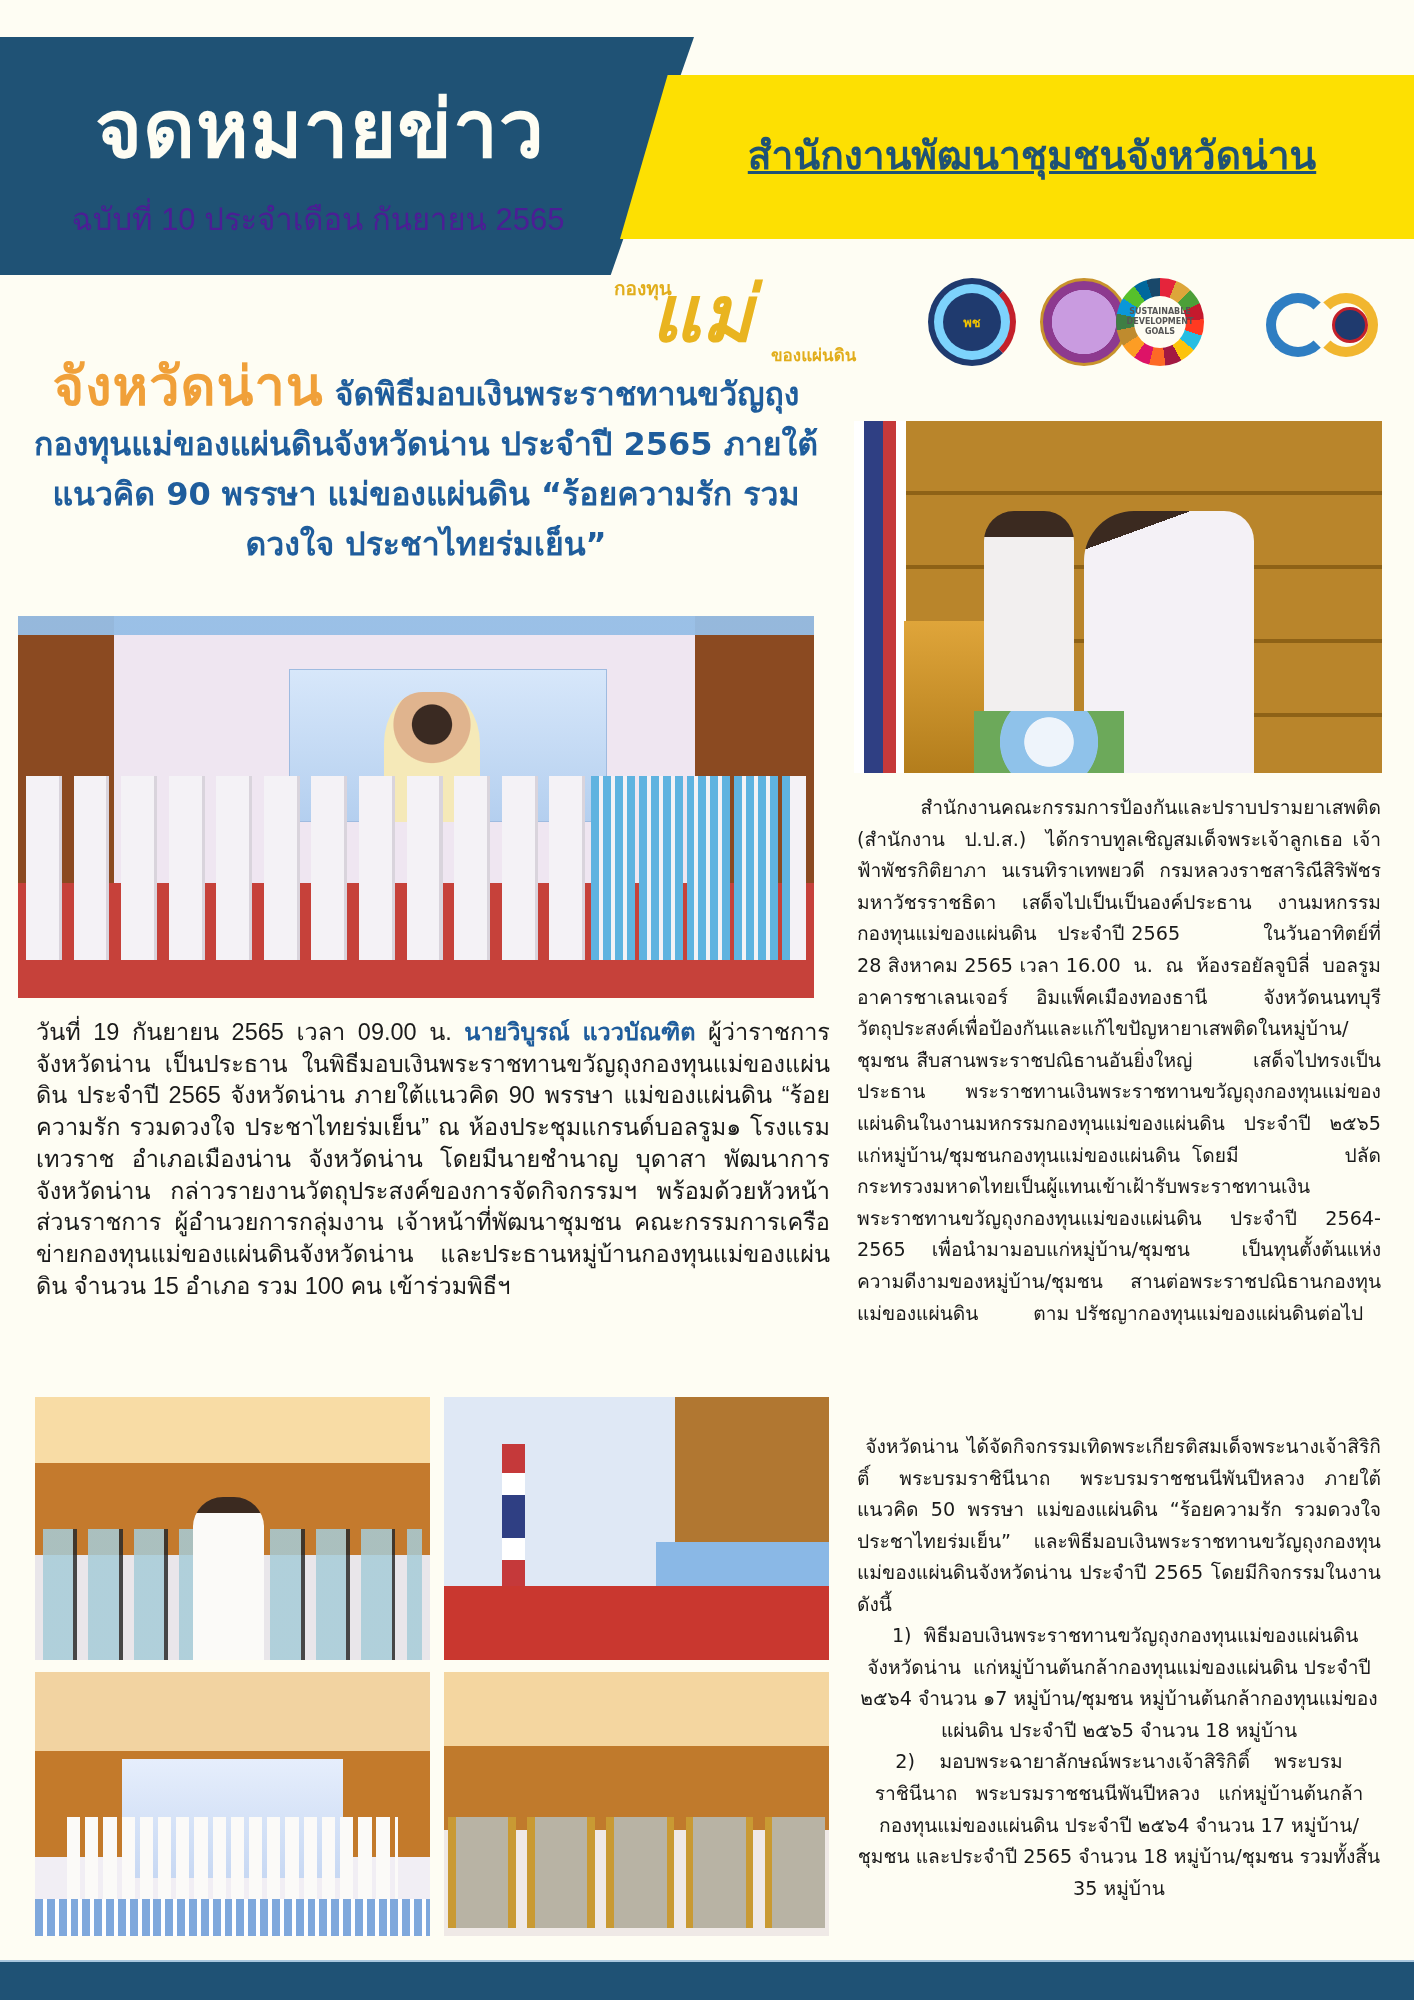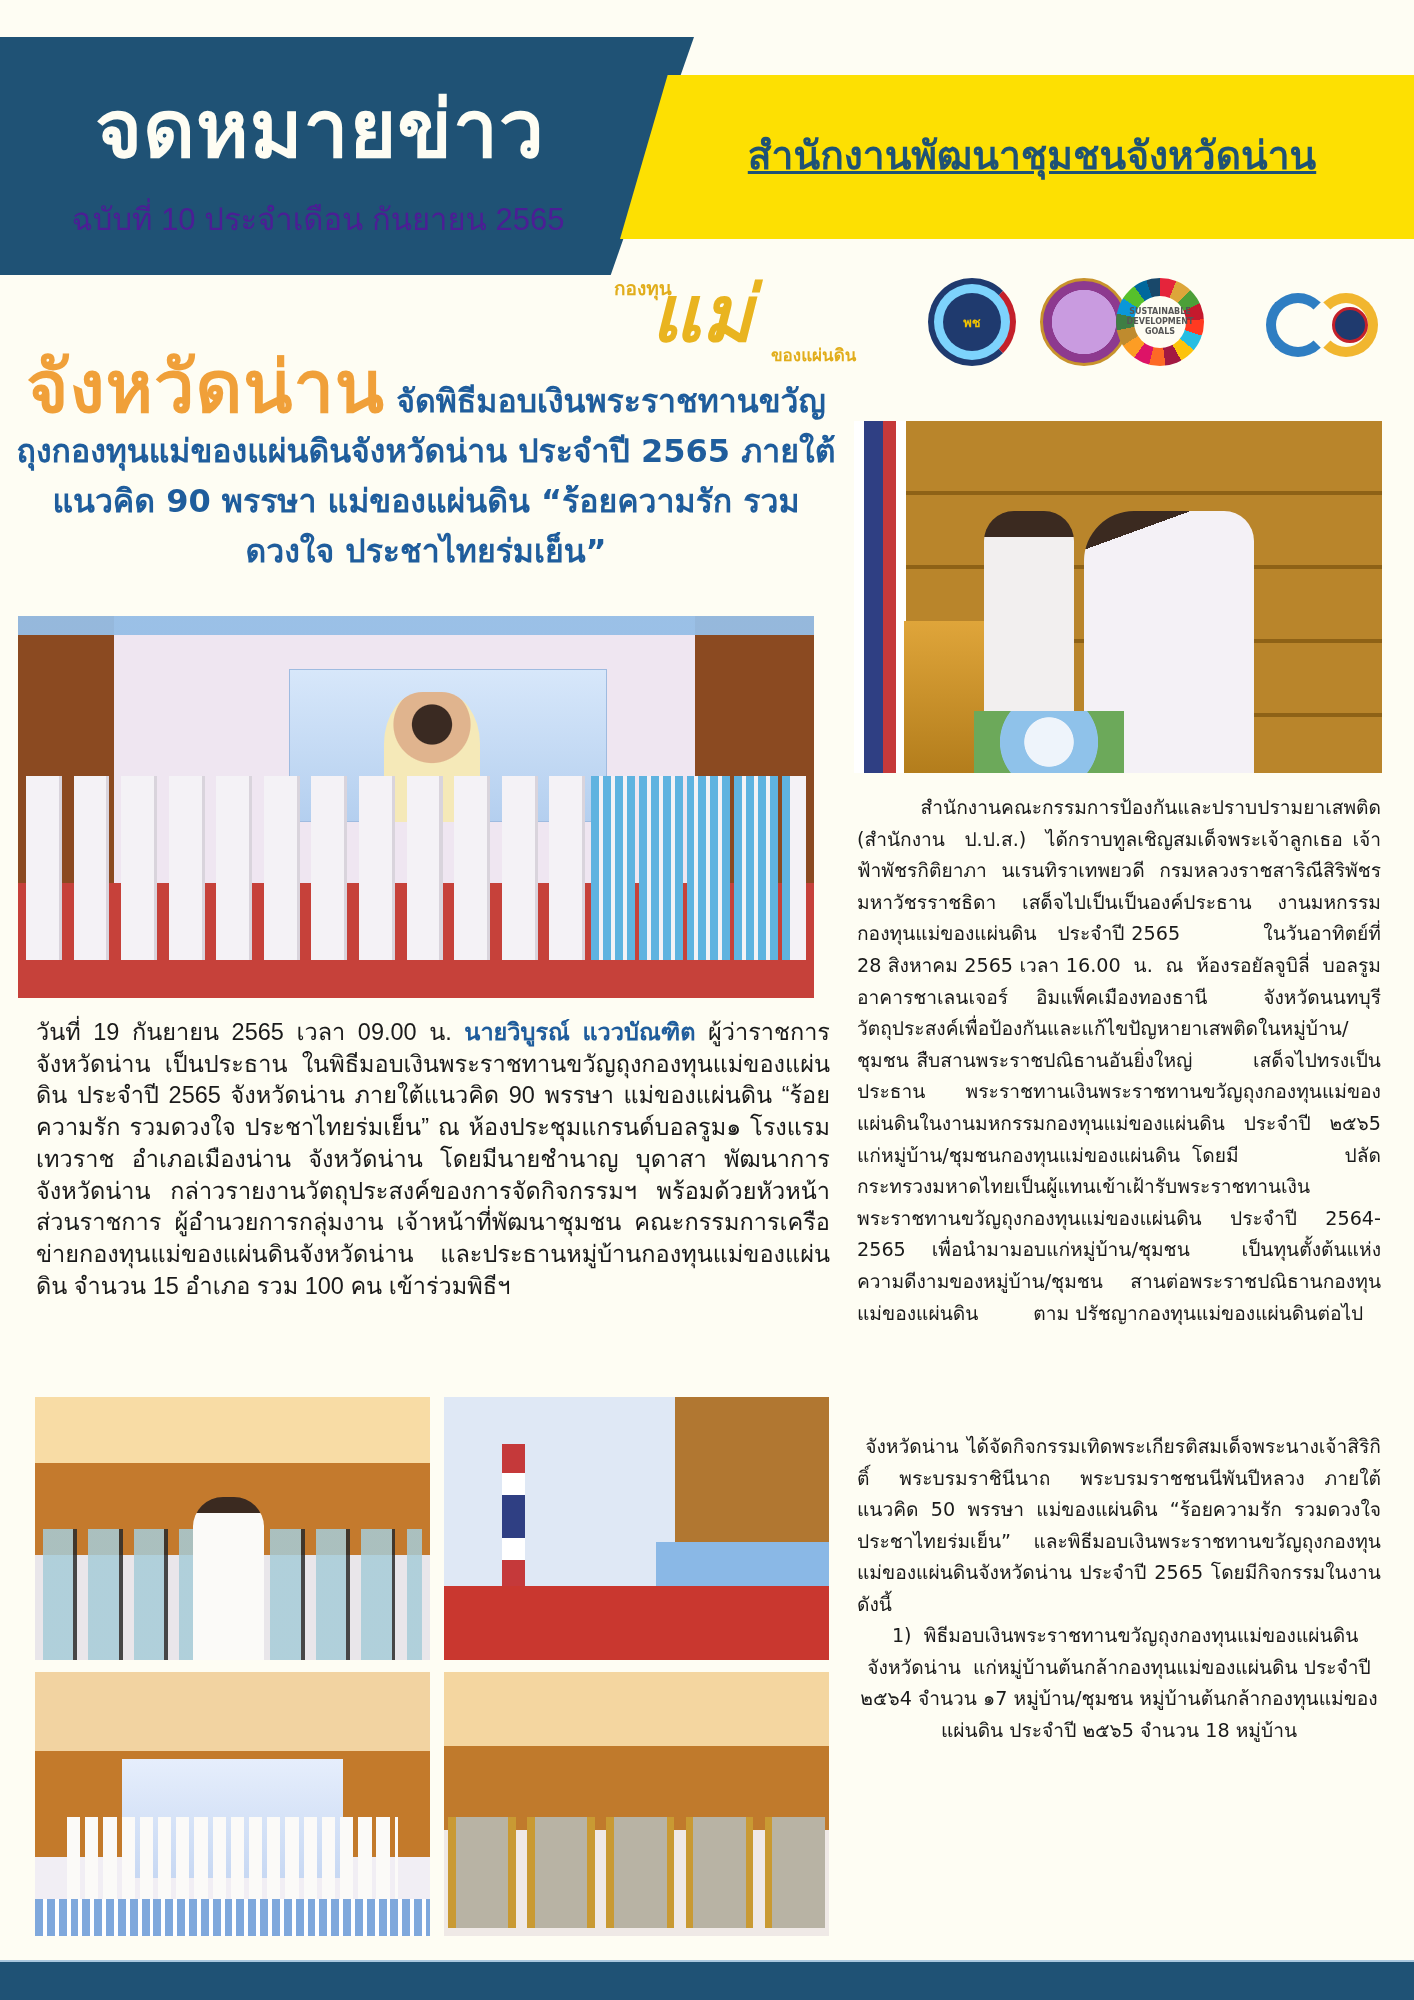--- a/index.html
+++ b/index.html
@@ -65,21 +65,21 @@
   .logo-60 .ring2 { position:absolute; left:52px; top:8px; width:64px; height:64px; border-radius:50%; border:10px solid #f1b62f; border-left-color:transparent; }
   .logo-60 .seal { position:absolute; left:70px; top:22px; width:36px; height:36px; border-radius:50%; background:#1f3a6e; border:3px solid #c4202a; }
 
   
   .headline {
     left: 16px; top: 362px; width: 820px;
     font-family: "DejaVu Sans", sans-serif; font-weight: bold;
     color: #1f5d9c; font-size: 32px; line-height: 50px;
     word-break: break-word;
   }
-  .headline .hl-accent { color: #f0a039; font-size: 72px; letter-spacing: 1px; }
+  .headline .hl-accent { color: #f0a039; font-size: 54px; letter-spacing: 1px; }
 
   
   .photo { overflow: hidden; }
   .photo-main {
     left: 18px; top: 616px; width: 796px; height: 382px;
     background:
       linear-gradient(180deg, rgba(150,190,230,0.95) 0 5%, transparent 5%),
       linear-gradient(180deg, transparent 0 70%, #c6413a 70% 100%),
       linear-gradient(90deg, #8b4a21 0 12%, #efe6f1 12% 85%, #8b4a21 85% 100%);
   }
@@ -215,15 +215,16 @@
 </div>
 
 <div class="abs para-left">
   <span>วันที่ 19 กันยายน 2565 เวลา 09.00 น. </span><span class="name-accent">นายวิบูรณ์ แววบัณฑิต</span><span> ผู้ว่าราชการจังหวัดน่าน   เป็นประธาน   ในพิธีมอบเงินพระราชทานขวัญถุงกองทุนแม่ของแผ่นดิน ประจำปี 2565 จังหวัดน่าน ภายใต้แนวคิด 90 พรรษา แม่ของแผ่นดิน “ร้อยความรัก  รวมดวงใจ  ประชาไทยร่มเย็น”  ณ  ห้องประชุมแกรนด์บอลรูม๑  โรงแรมเทวราช   อำเภอเมืองน่าน   จังหวัดน่าน   โดยมีนายชำนาญ   บุดาสา  พัฒนาการจังหวัดน่าน  กล่าวรายงานวัตถุประสงค์ของการจัดกิจกรรมฯ  พร้อมด้วยหัวหน้าส่วนราชการ  ผู้อำนวยการกลุ่มงาน  เจ้าหน้าที่พัฒนาชุมชน  คณะกรรมการเครือข่ายกองทุนแม่ของแผ่นดินจังหวัดน่าน       และประธานหมู่บ้านกองทุนแม่ของแผ่นดิน จำนวน 15 อำเภอ รวม 100 คน เข้าร่วมพิธีฯ</span>
 </div>
 
 <div class="abs para-right para-right-1" style="white-space: pre-wrap;">    สำนักงานคณะกรรมการป้องกันและปราบปรามยาเสพติด  (สำนักงาน  ป.ป.ส.)  ได้กราบทูลเชิญสมเด็จพระเจ้าลูกเธอ เจ้าฟ้าพัชรกิติยาภา นเรนทิราเทพยวดี กรมหลวงราชสาริณีสิริพัชรมหาวัชรราชธิดา   เสด็จไปเป็นเป็นองค์ประธาน   งานมหกรรมกองทุนแม่ของแผ่นดิน   ประจำปี 2565            ในวันอาทิตย์ที่ 28 สิงหาคม 2565 เวลา 16.00  น.  ณ  ห้องรอยัลจูบิลี่  บอลรูม  อาคารชาเลนเจอร์ อิมแพ็คเมืองทองธานี  จังหวัดนนทบุรี  วัตถุประสงค์เพื่อป้องกันและแก้ไขปัญหายาเสพติดในหมู่บ้าน/ชุมชน สืบสานพระราชปณิธานอันยิ่งใหญ่        เสด็จไปทรงเป็นประธาน  พระราชทานเงินพระราชทานขวัญถุงกองทุนแม่ของแผ่นดินในงานมหกรรมกองทุนแม่ของแผ่นดิน ประจำปี ๒๕๖5 แก่หมู่บ้าน/ชุมชนกองทุนแม่ของแผ่นดิน โดยมี         ปลัดกระทรวงมหาดไทยเป็นผู้แทนเข้าเฝ้ารับพระราชทานเงินพระราชทานขวัญถุงกองทุนแม่ของแผ่นดิน  ประจำปี  2564-2565  เพื่อนำมามอบแก่หมู่บ้าน/ชุมชน    เป็นทุนตั้งต้นแห่งความดีงามของหมู่บ้าน/ชุมชน สานต่อพระราชปณิธานกองทุนแม่ของแผ่นดิน         ตาม ปรัชญากองทุนแม่ของแผ่นดินต่อไป</div>
 <div class="abs para-right para-right-2" style="white-space: pre-wrap;"> จังหวัดน่าน ได้จัดกิจกรรมเทิดพระเกียรติสมเด็จพระนางเจ้าสิริกิติ์   พระบรมราชินีนาถ   พระบรมราชชนนีพันปีหลวง  ภายใต้แนวคิด 50 พรรษา แม่ของแผ่นดิน “ร้อยความรัก รวมดวงใจ ประชาไทยร่มเย็น” และพิธีมอบเงินพระราชทานขวัญถุงกองทุนแม่ของแผ่นดินจังหวัดน่าน ประจำปี 2565 โดยมีกิจกรรมในงาน ดังนี้</div>
 <div class="abs list-right">
   <span class="li" style="white-space: pre-wrap;">  1)  พิธีมอบเงินพระราชทานขวัญถุงกองทุนแม่ของแผ่นดินจังหวัดน่าน  แก่หมู่บ้านต้นกล้ากองทุนแม่ของแผ่นดิน ประจำปี ๒๕๖4 จำนวน ๑7 หมู่บ้าน/ชุมชน หมู่บ้านต้นกล้ากองทุนแม่ของแผ่นดิน ประจำปี ๒๕๖5 จำนวน 18 หมู่บ้าน</span>
+  <span class="li" style="white-space: pre-wrap;">2)    มอบพระฉายาลักษณ์พระนางเจ้าสิริกิติ์    พระบรมราชินีนาถ   พระบรมราชชนนีพันปีหลวง   แก่หมู่บ้านต้นกล้ากองทุนแม่ของแผ่นดิน ประจำปี ๒๕๖4 จำนวน 17 หมู่บ้าน/ชุมชน และประจำปี 2565 จำนวน 18 หมู่บ้าน/ชุมชน รวมทั้งสิ้น 35 หมู่บ้าน</span>
 </div>
 
 <div class="abs footer-bar"></div>
 
 </body></html>

